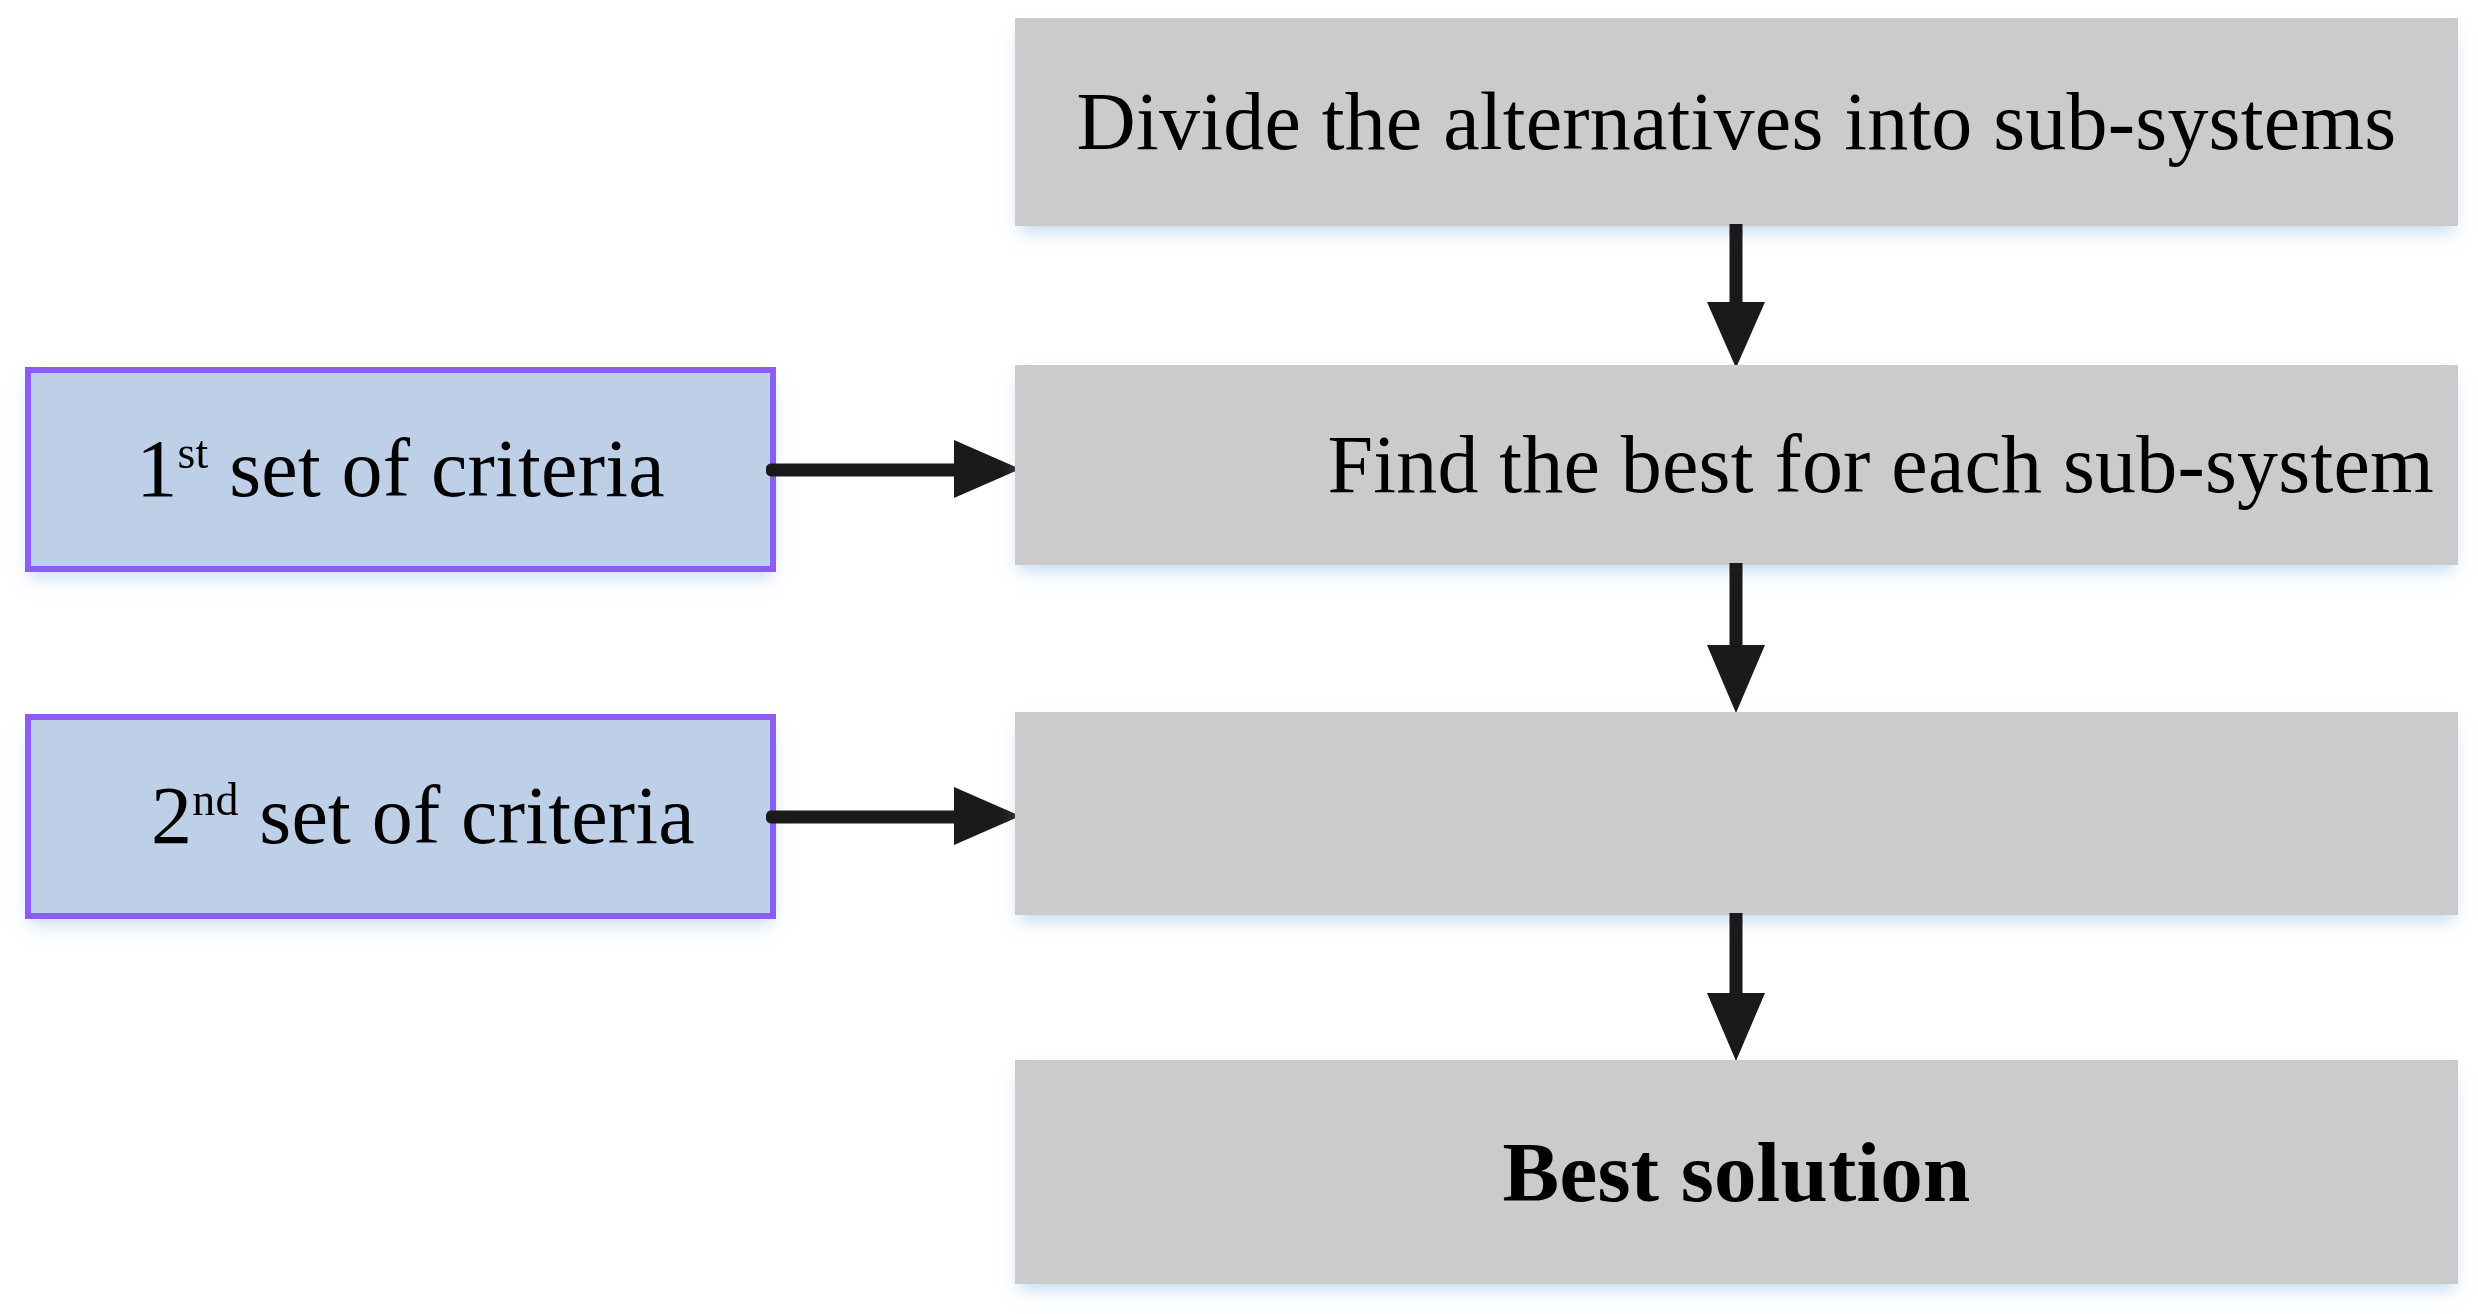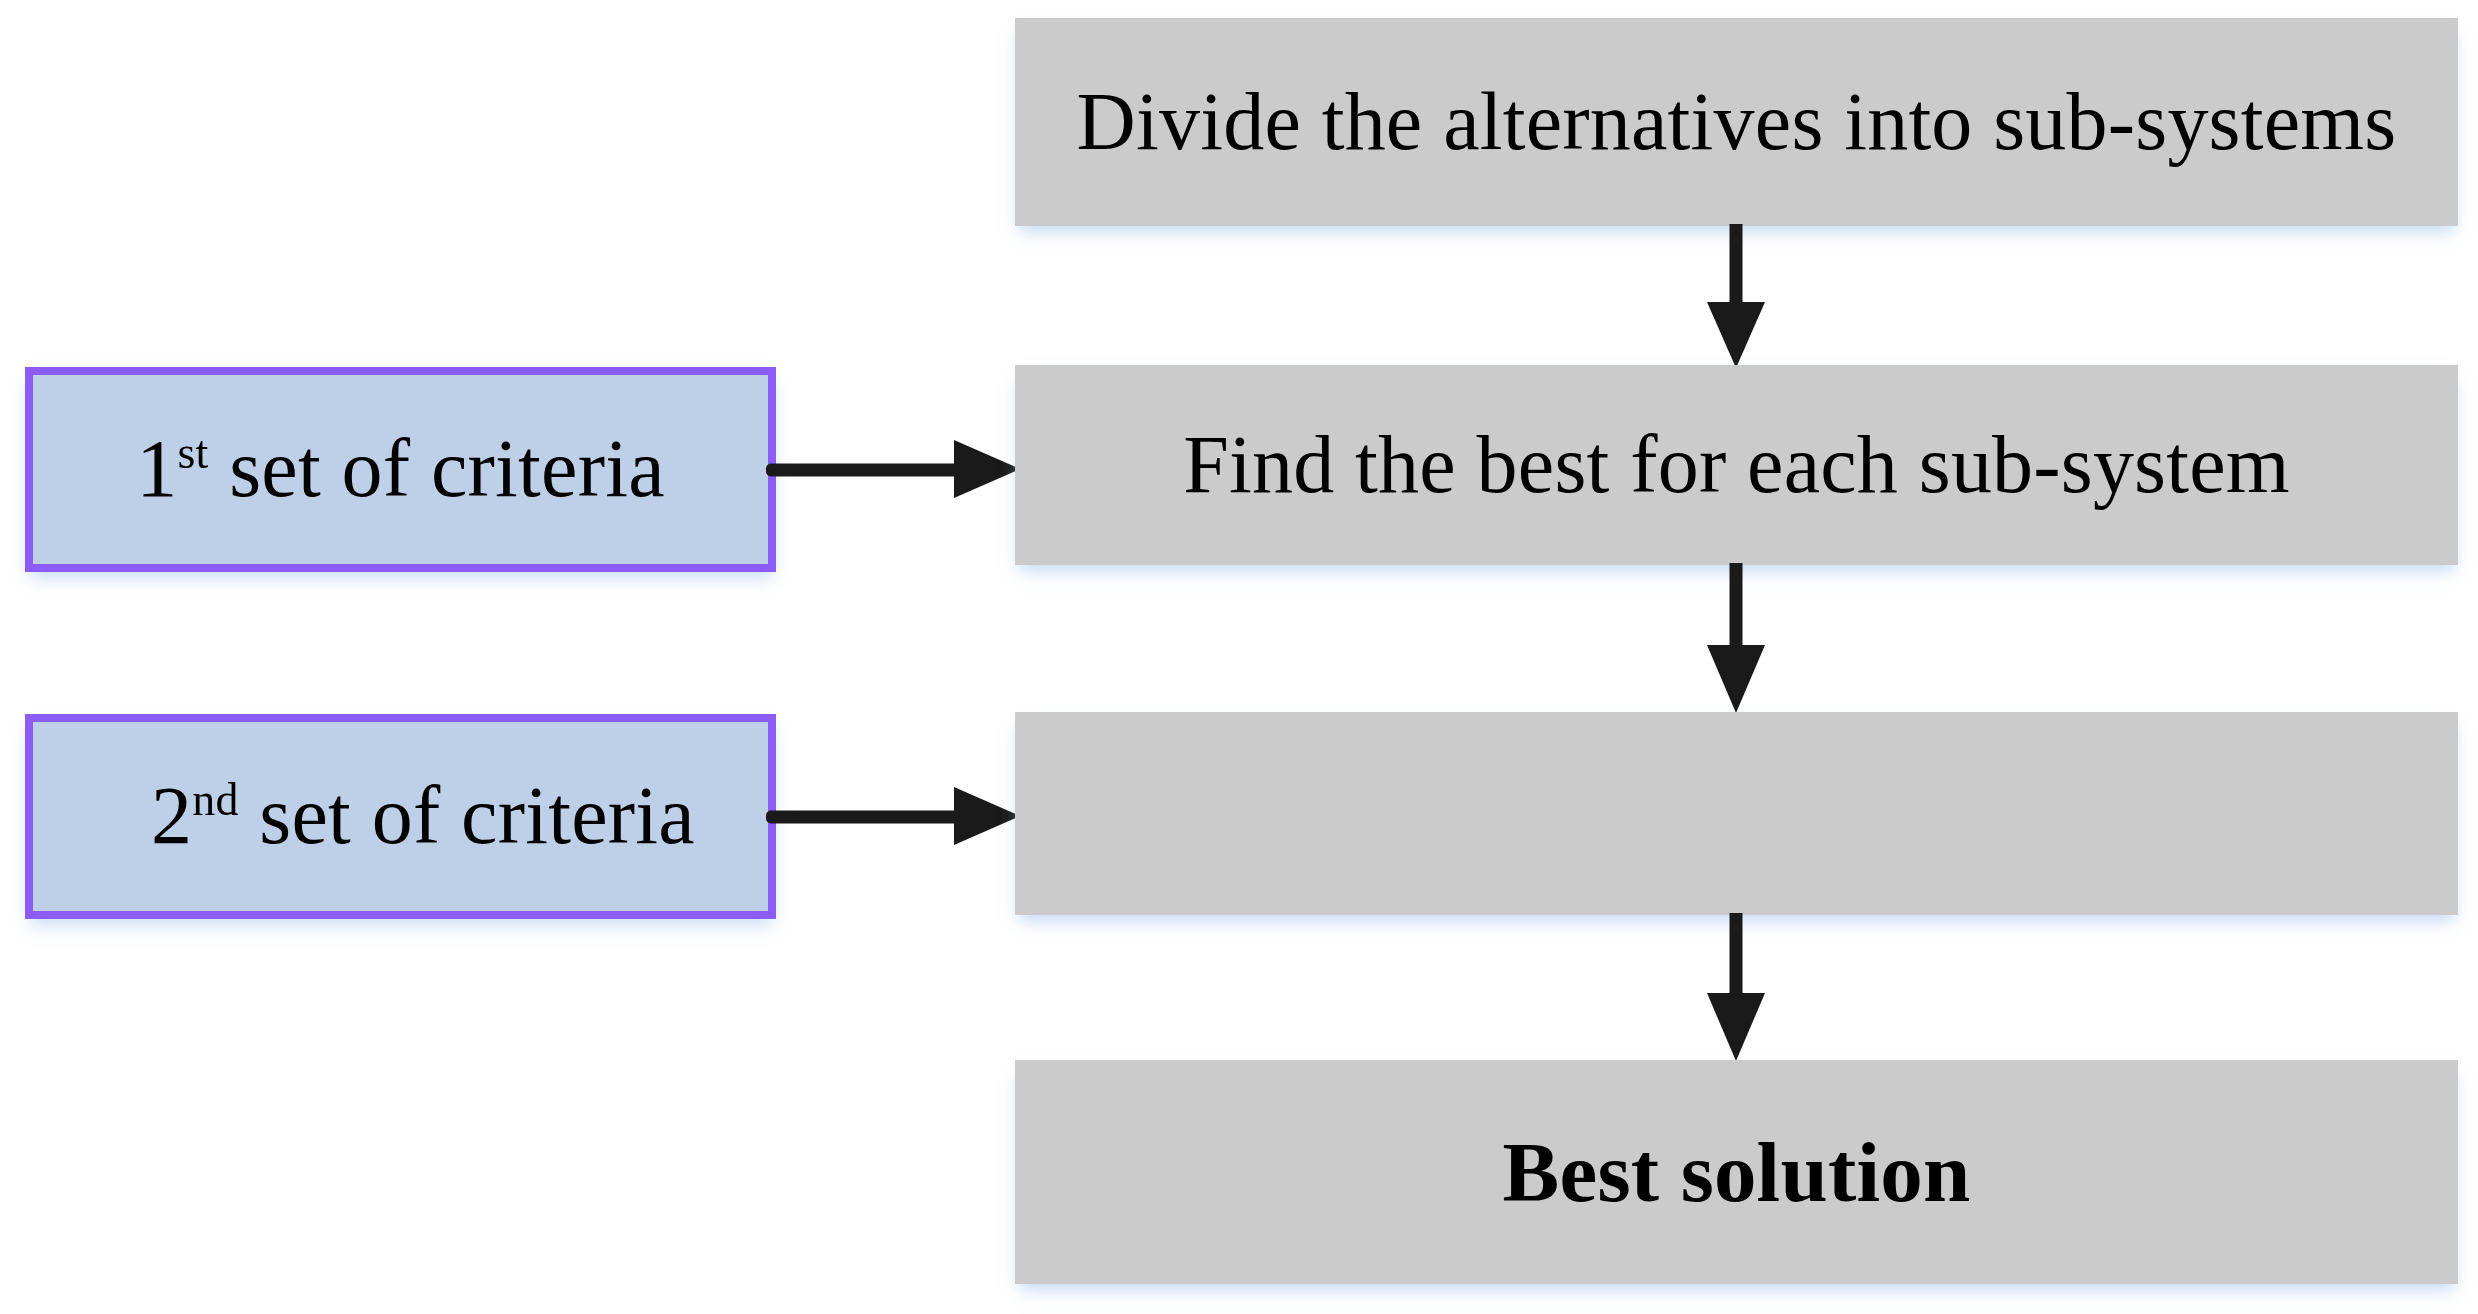--- a/index.html
+++ b/index.html
@@ -30,21 +30,21 @@
     line-height: 1.18;
   }
 
   .node.process {
     background: #cbcbcb;
     box-shadow: 0 10px 16px -4px rgba(150, 190, 235, 0.55);
   }
 
   .node.criteria {
     background: #bed0e8;
-    border: 8px solid #8b5cf6;
+    border: 6px solid #8b5cf6;
     box-shadow: 0 10px 16px -4px rgba(150, 190, 235, 0.50);
   }
 
   .node-label {
     display: block;
     padding: 0 24px;
     font-size: 82px;
     font-weight: normal;
     letter-spacing: 0.2px;
   }
@@ -92,21 +92,21 @@
     </span>
   </div>
 
   <div class="connector" style="left:766px; top:438px; width:256px; height:64px;">
     <svg width="256" height="64" viewBox="0 0 256 64" aria-hidden="true">
       <rect x="0" y="25.5" width="196" height="13" rx="5" fill="#1a1a1a"></rect>
       <path d="M 188 2 L 188 60 L 254 31 Z" fill="#1a1a1a"></path>
     </svg>
   </div>
 
-  <div class="node process" style="left:1015px; top:365px; width:1443px; height:200px;">
+  <div class="node process" style="left:1015px; top:365px; width:1443px; height:200px;justify-content:flex-end;">
     <span class="node-label">Find the best for each sub-system</span>
   </div>
 
   <div class="connector" style="left:1704px; top:563px; width:64px; height:152px;">
     <svg width="64" height="152" viewBox="0 0 64 152" aria-hidden="true">
       <rect x="25.5" y="0" width="13" height="88" fill="#1a1a1a"></rect>
       <path d="M 3 82 L 61 82 L 32 150 Z" fill="#1a1a1a"></path>
     </svg>
   </div>
 

